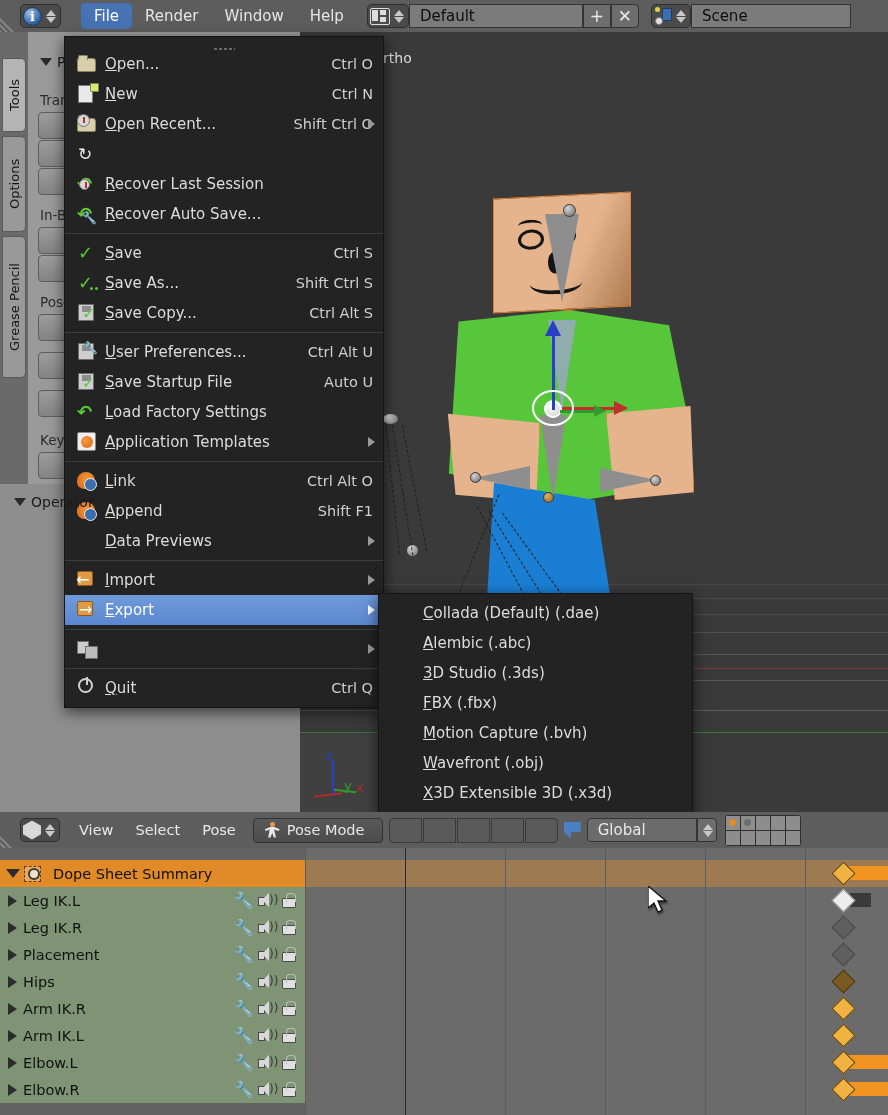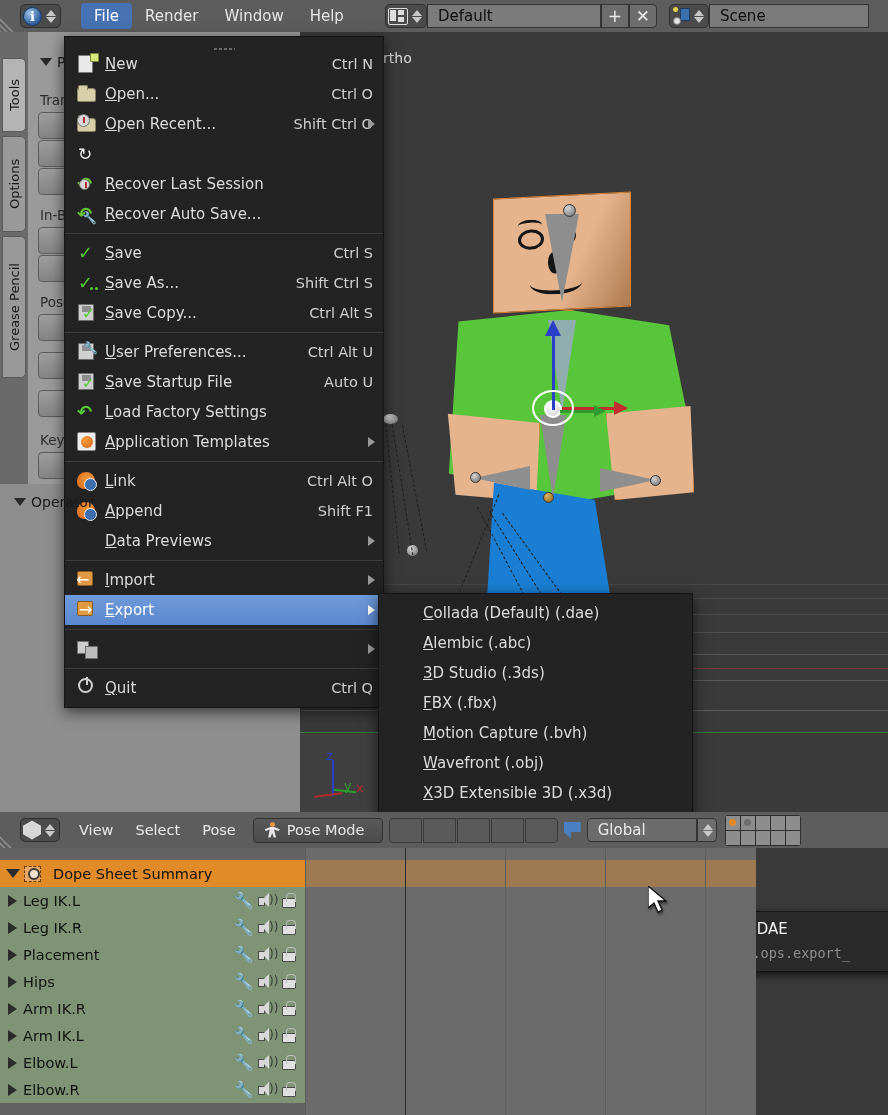--- a/index.html
+++ b/index.html
@@ -171,21 +171,21 @@
     clip-path:polygon(0 0,100% 0,100% 62%,42% 62%,42% 100%,0 62%);}
   .layergrid{display:grid;grid-template-columns:repeat(5,14px);grid-template-rows:14px 14px;
     gap:1px;background:#2e2e2e;border:1px solid #2e2e2e;border-radius:3px;}
   .lcell{background:#8d8d8d;}
   .lcell.on{background:#8d8d8d;display:flex;align-items:center;justify-content:center;}
   .lcell.on:after{content:"";width:7px;height:7px;border-radius:50%;background:#e08b28;}
   .lcell.has:after{content:"";width:7px;height:7px;border-radius:50%;background:#6d6d6d;}
   .lcell.has{display:flex;align-items:center;justify-content:center;}
 
   
-  .dope{position:absolute;left:0;top:848px;width:756px;height:267px;background:#0f766e;overflow:hidden;}
+  .dope{position:absolute;left:0;top:848px;width:888px;height:267px;background:#0f766e;overflow:hidden;}
   .chanpanel{position:absolute;left:0;top:0;width:305px;height:267px;background:#636363;}
   .keyarea{position:absolute;left:305px;top:0;width:583px;height:267px;background:#6b6b6b;}
   .row{position:absolute;left:0;width:305px;height:27px;display:flex;align-items:center;
     font-size:14.5px;color:#111;}
   .row.summary{background:#e08b28;}
   .row.chan{background:#7f9474;}
   .row-tri{width:0;height:0;border-top:6px solid transparent;border-bottom:6px solid transparent;
     border-left:9px solid #2b2b2b;margin-left:8px;}
   .row-tri.open{border-left:7px solid transparent;border-right:7px solid transparent;
     border-top:9px solid #2b2b2b;border-bottom:0;margin-left:6px;}
@@ -238,21 +238,21 @@
           <span class="up"></span>
           <span class="dn"></span>
         </span>
     </div>
     <div style="display:flex;align-items:center;margin-left:20px">
       <div class="menu-item active">File</div>
       <div class="menu-item">Render</div>
       <div class="menu-item">Window</div>
       <div class="menu-item">Help</div>
     </div>
-    <div style="display:flex;align-items:center;margin-left:28px">
+    <div style="display:flex;align-items:center;margin-left:10px">
       <div class="btn-ctrl">
         <span class="layout-icon"></span>
         <span class="spin">
             <span class="up"></span>
             <span class="dn"></span>
           </span>
       </div>
       <div class="sel-field" style="width:174px;border-radius:0">Default</div>
       <div class="sq-btn">+</div>
       <div class="sq-btn" style="border-radius:0 4px 4px 0">✕</div>
@@ -379,32 +379,32 @@
     <div style="position:absolute;left:344px;top:746px;font-size:13px;color:#2f9b2f">y</div>
 
     <div style="position:absolute;left:378px;top:748px;font-size:15px;color:#4d4d4d">(20) Armature : Spine</div>
   </div>
 
   <div class="dropdown" id="filemenu" style="left:64px;top:36px;width:320px;">
       <div class="grip" style="top:10px"></div>
       <div style="height:8px"></div>
       <div class="drow">
         <span class="ico">
+          <span class="ic-folder"></span>
+        </span>
+        <span class="lbl"><span class="u">O</span>pen...</span>
+        <span class="acc">Ctrl O</span>
+      </div>
+      <div class="drow">
+        <span class="ico">
           <span class="ic-page"></span>
           <span class="ic-plusdot"></span>
         </span>
         <span class="lbl"><span class="u">N</span>ew</span>
         <span class="acc">Ctrl N</span>
-      </div>
-      <div class="drow">
-        <span class="ico">
-          <span class="ic-folder"></span>
-        </span>
-        <span class="lbl"><span class="u">O</span>pen...</span>
-        <span class="acc">Ctrl O</span>
       </div>
       <div class="drow">
         <span class="ico">
           <span class="ic-folder"></span>
           <span class="ic-clock"></span>
         </span>
         <span class="lbl"><span class="u">O</span>pen Recent...</span>
         <span class="acc">Shift Ctrl O</span>
         <span class="arrow-r"></span>
       </div>

